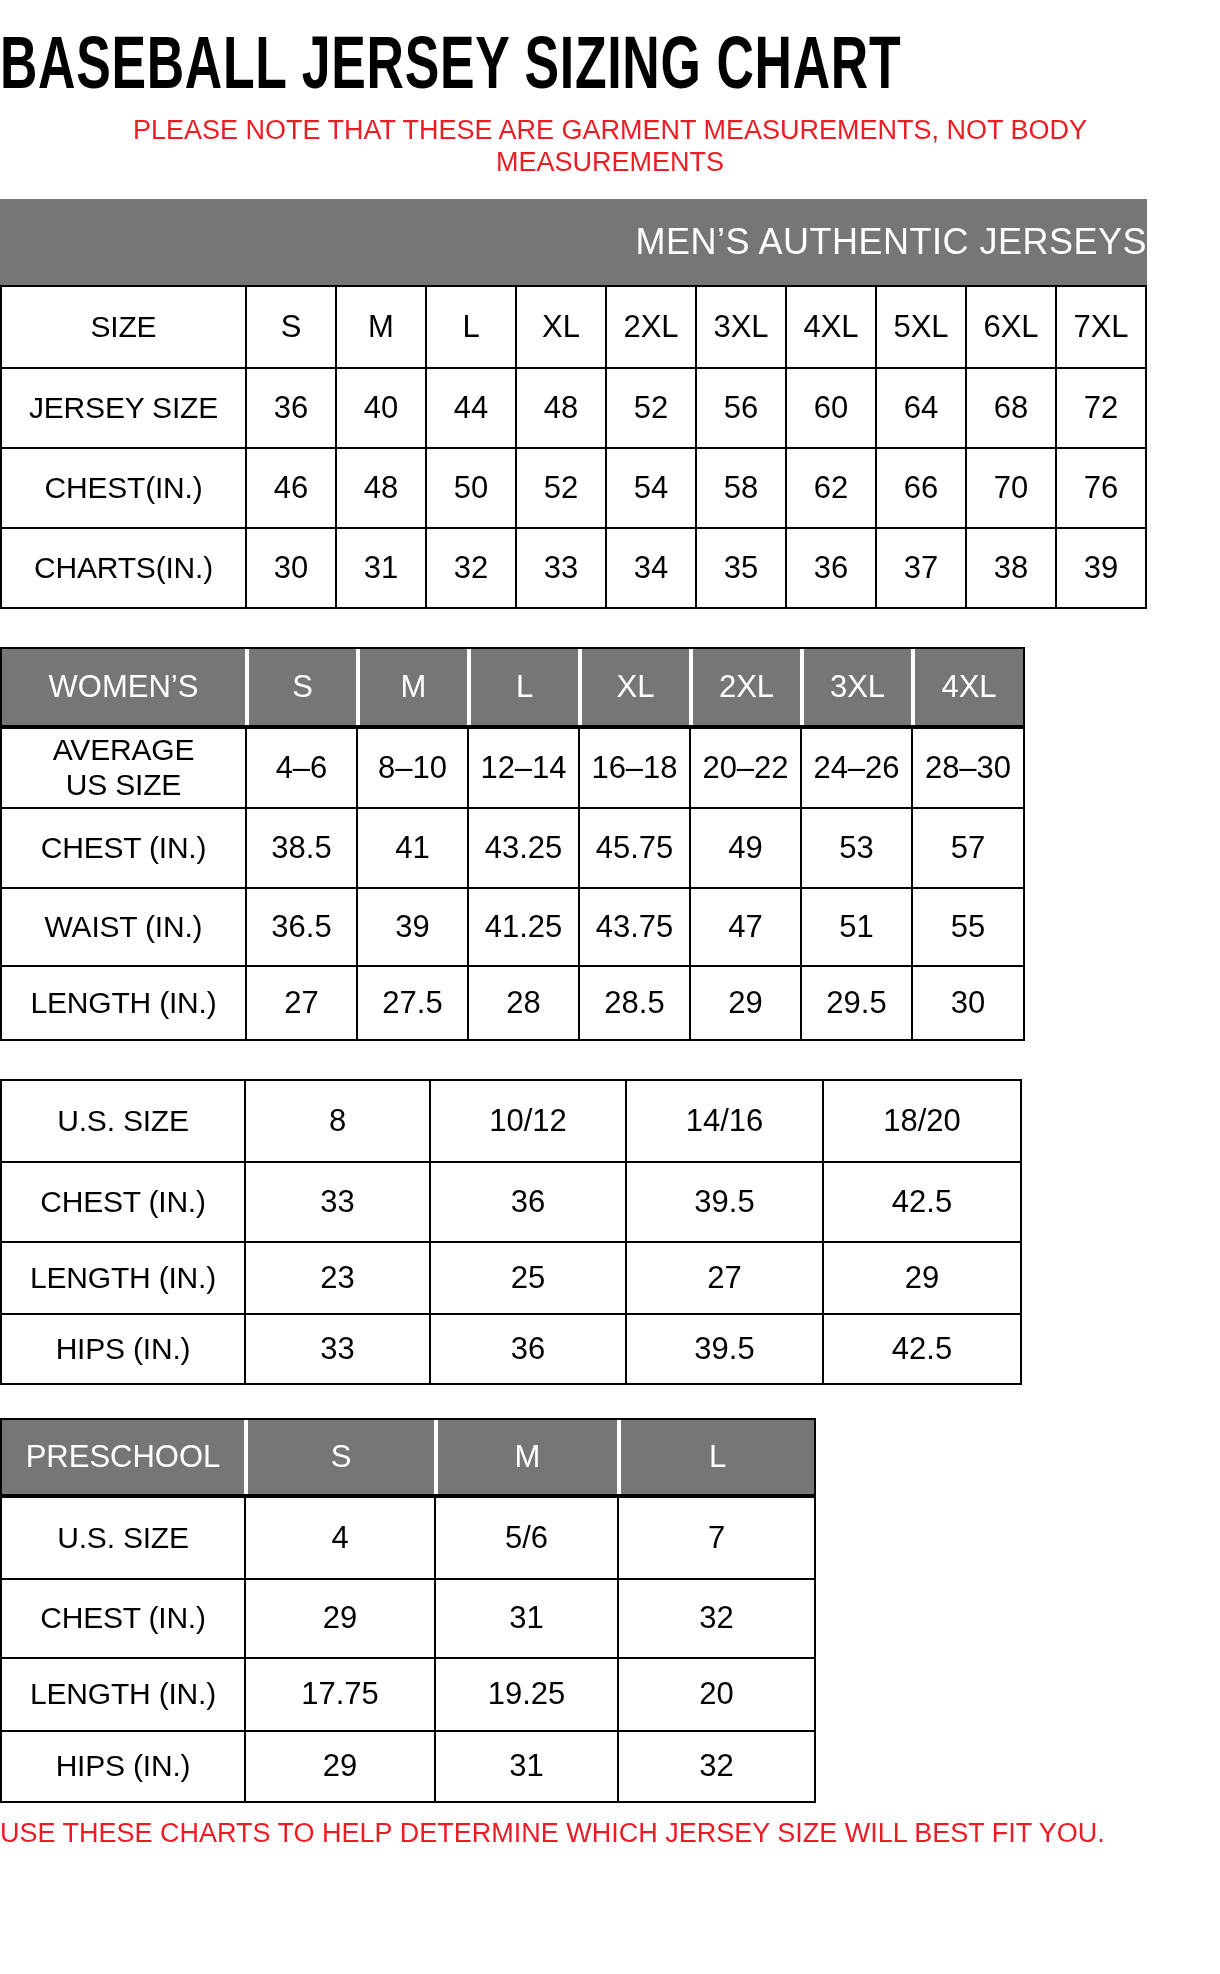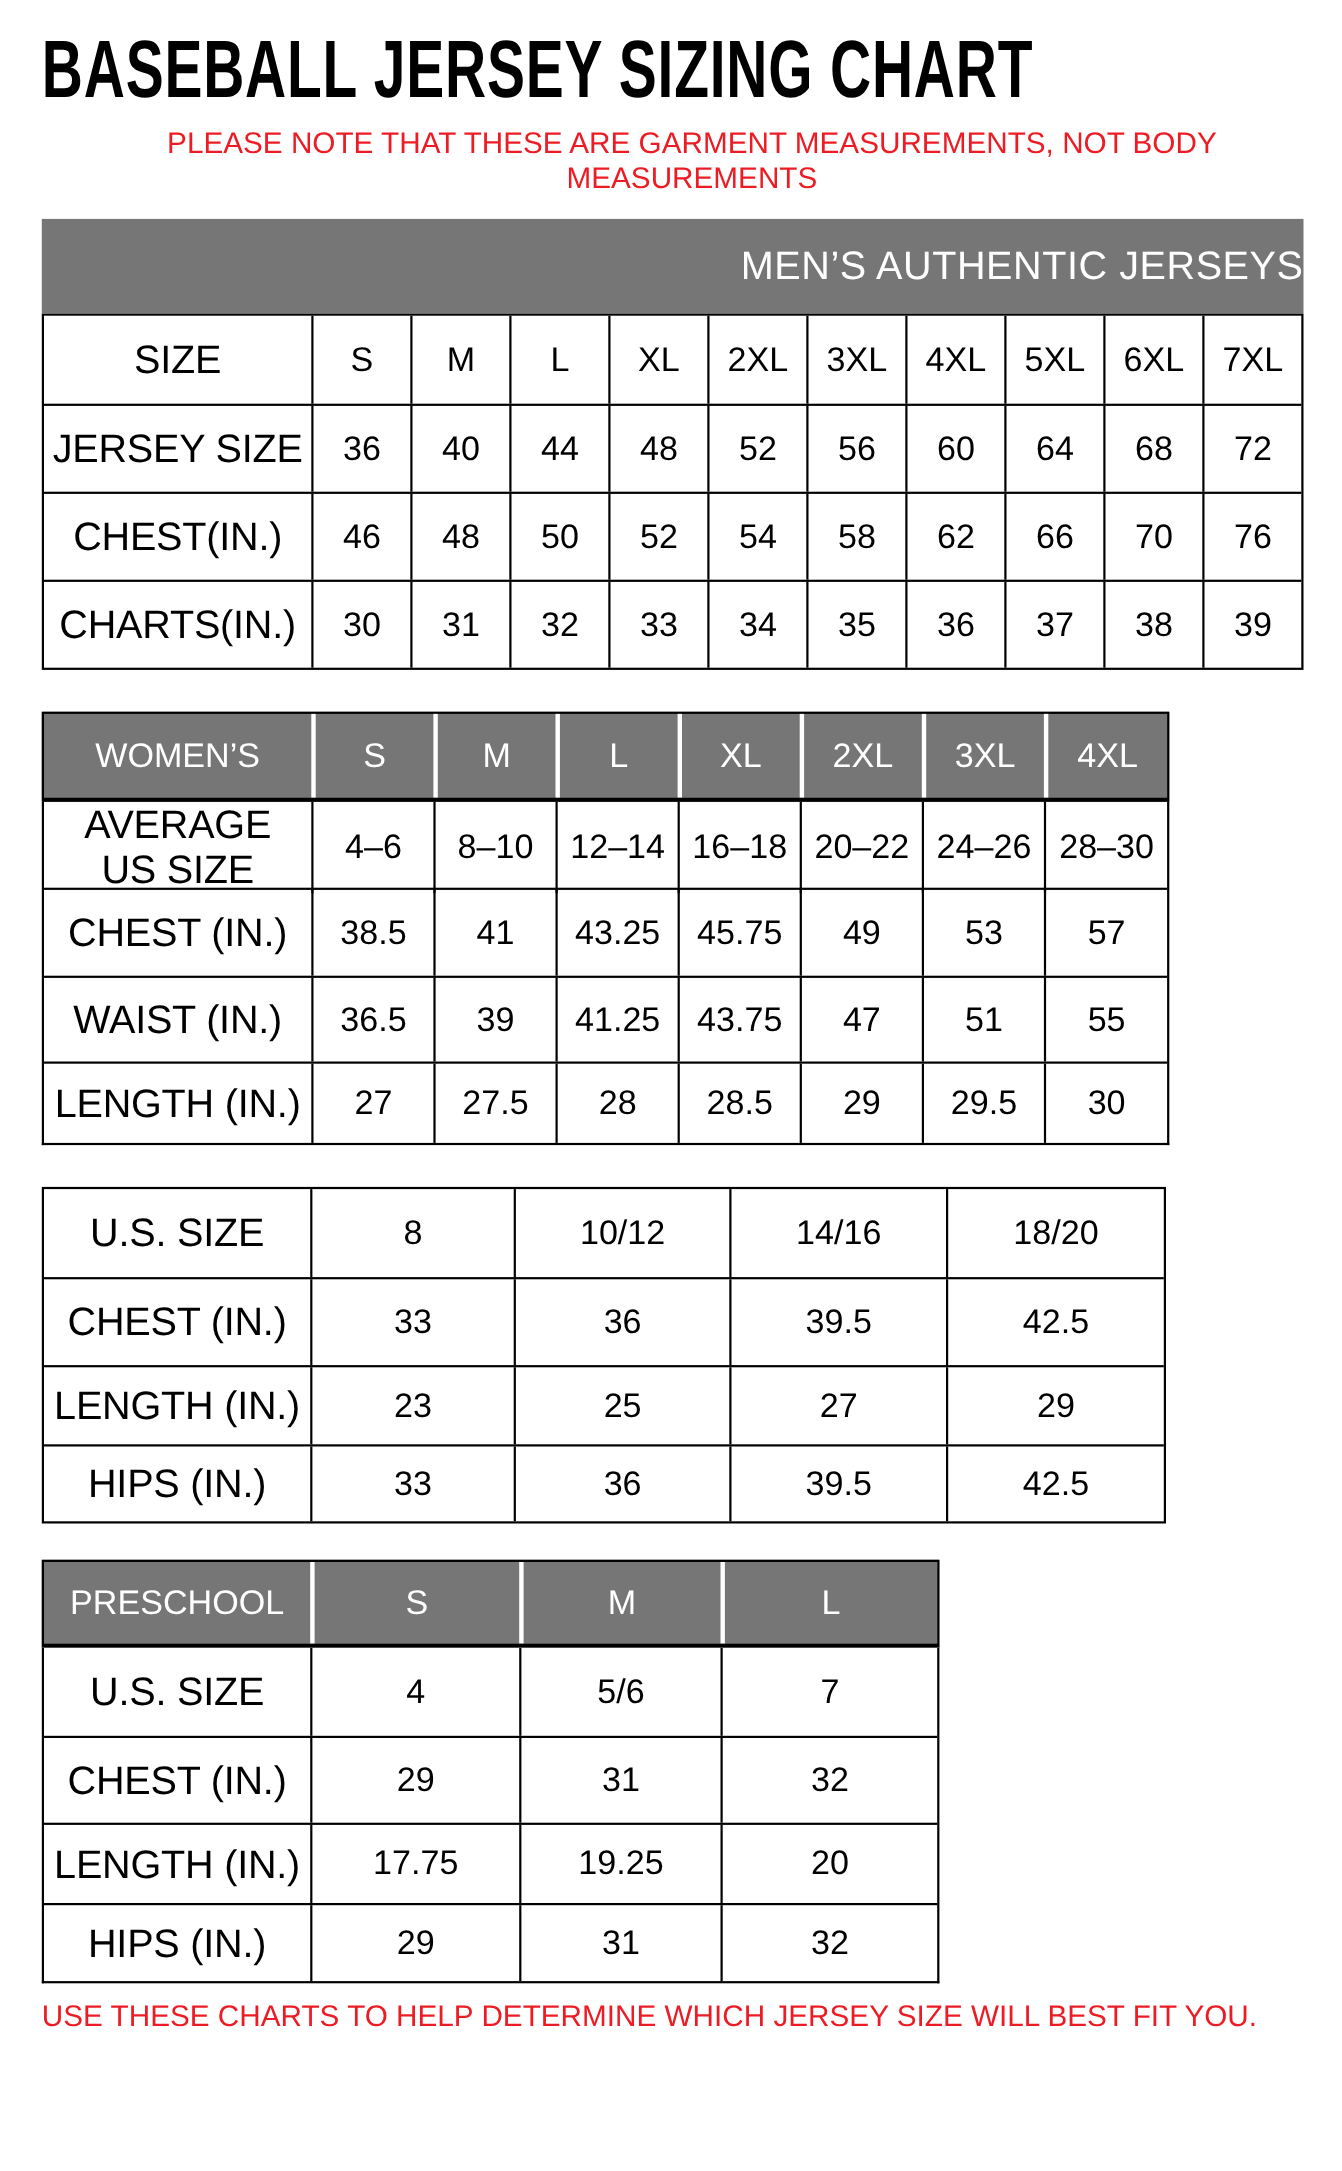--- a/index.html
+++ b/index.html
@@ -1,20 +1,20 @@
 <!DOCTYPE html>
 <html><head>
 <meta charset="utf-8">
 <style>
   html,body{margin:0;padding:0;}
   body{
     width:1220px;height:1974px;background:#ffffff;position:relative;overflow:hidden;
     font-family:"Liberation Sans",sans-serif;color:#000;
   }
-  .content{padding-left:38px;}
+  .content{}
   .page-title{
     margin:26px 0 0 0;font-size:74px;line-height:1;font-weight:700;letter-spacing:1px;
     transform:scaleX(0.70);transform-origin:left center;white-space:nowrap;color:#000;
   }
   .note{
     margin:14px 0 0 0;font-size:27px;line-height:1.2;font-weight:400;color:var(--red,#ED1C24);
     letter-spacing:0;
     text-align:center;
   }
   .note span{display:block;}
@@ -33,21 +33,21 @@
   .hcell + .hcell{border-left:4px solid #ffffff;}
   .tbody{box-sizing:border-box;border:2px solid #000;border-top-width:2px;background:#fff;}
   .thead.cells + .tbody{border-top:0;}
   .trow{display:grid;box-sizing:border-box;}
   .trow + .trow{border-top:2px solid #000;}
   .tcell{
     display:flex;flex-direction:column;align-items:center;justify-content:center;
     font-size:31px;box-sizing:border-box;text-align:center;line-height:1.15;
   }
   .tcell + .tcell{border-left:2px solid #000;}
-  .tcell.rlabel{font-size:36px;letter-spacing:-0.2px;}
+  .tcell.rlabel{font-size:30px;letter-spacing:-0.2px;}
   .footer-note{
     margin:14px 0 0 0;font-size:27px;line-height:1.2;color:var(--red,#ED1C24);white-space:nowrap;
   }
 </style>
 </head>
 <body style="--gray: #767676; --red: #ED1C24;">
 
 <div class="content">
   <h1 class="page-title">BASEBALL JERSEY SIZING CHART</h1>
 

